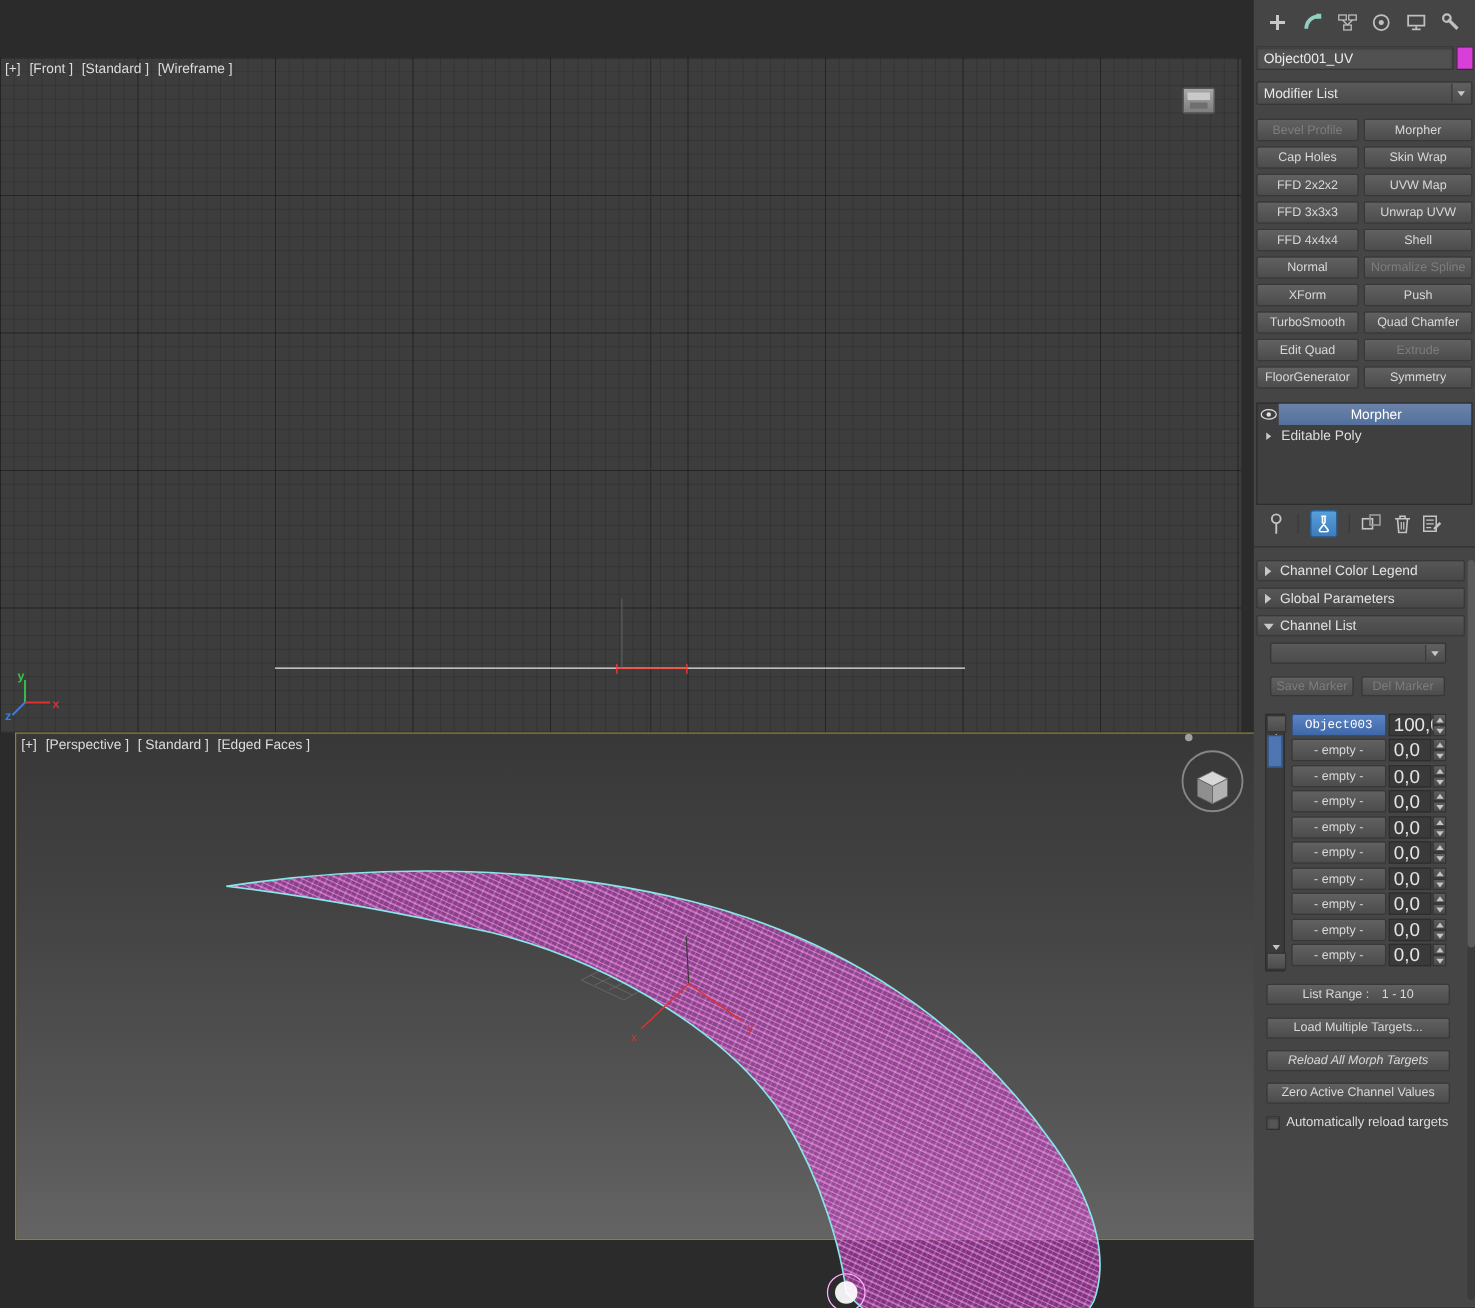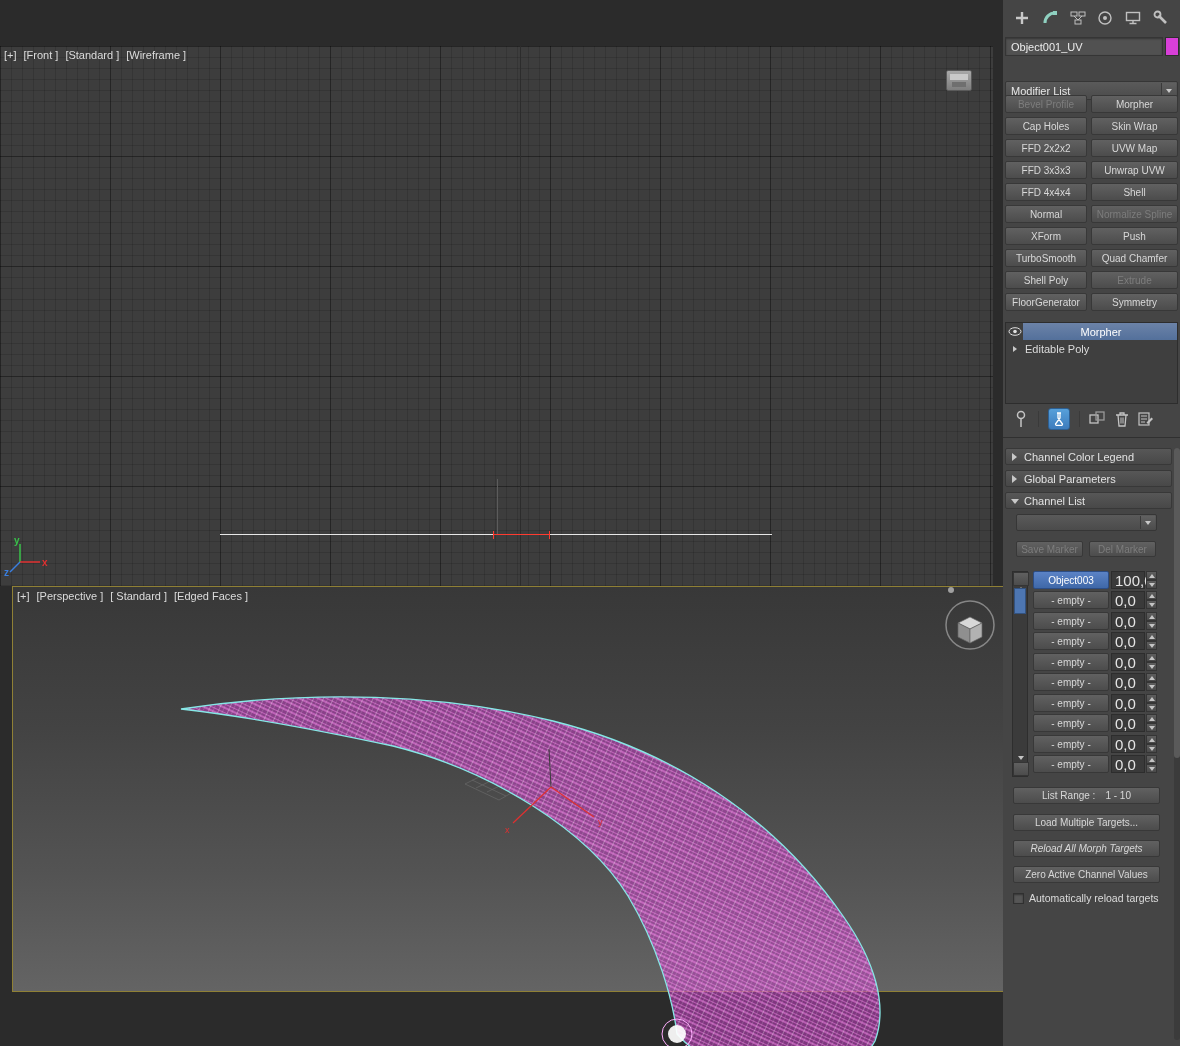--- a/index.html
+++ b/index.html
@@ -55,21 +55,21 @@
   .combo .arrowbox { position:absolute; right:1px; top:1px; bottom:1px; width:15px; background:linear-gradient(#606060,#4d4d4d); border-left:1px solid #3a3a3a; display:flex; align-items:center; justify-content:center; }
   .dn { width:0; height:0; border-left:3.5px solid transparent; border-right:3.5px solid transparent; border-top:4.5px solid #c9c9c9; }
 
   .valbox { position:absolute; background:#3a3a3a; border:1px solid #2d2d2d; color:#e4e4e4; font-size:15px; display:flex; align-items:center; padding-left:3px; }
   .spin { position:absolute; width:11px; }
   .spin div { height:9px; background:linear-gradient(#5e5e5e,#4a4a4a); border:1px solid #353535; display:flex; align-items:center; justify-content:center; }
   .su::after { content:""; width:0; height:0; border-left:3px solid transparent; border-right:3px solid transparent; border-bottom:4px solid #c4c4c4; }
   .sd::after { content:""; width:0; height:0; border-left:3px solid transparent; border-right:3px solid transparent; border-top:4px solid #c4c4c4; }
 
   .chname { position:absolute; left:30px; width:76px; height:18px; }
-  .chname.sel { background:linear-gradient(#5b83c6,#3f68a8); border-color:#2c4d85; color:#fff; }
+  .chname.sel { background:linear-gradient(#5b83c6,#3f68a8); border-color:#2c4d85; color:#fff;font-family:Liberation Mono, monospace; }
 
   .checkbox { position:absolute; width:11px; height:11px; background:#565656; border:1px solid #303030; box-shadow:inset 0 1px 2px rgba(0,0,0,.4); }
 
   .scrollbtn { position:absolute; left:0; width:16px; height:14px; background:linear-gradient(#606060,#4c4c4c); border:1px solid #353535; display:flex; align-items:center; justify-content:center; }
 
   svg { display:block; }
 </style>
 </head>
 <body>
 
@@ -198,21 +198,21 @@
           <circle cx="4.5" cy="4.5" r="3" fill="none" stroke="#c0c0c0" stroke-width="1.8"></circle>
         </svg>
     </span>
   </div>
 
   <div class="field abs" style="left:2px;top:37px;width:158px;height:19px;">
     <span>Object001_UV</span>
   </div>
   <div class="abs" style="left:162px;top:37px;width:14px;height:19px;background:#d83fd8;border:1px solid #2e2e2e;"></div>
 
-  <div class="combo" style="left:2px;top:81px;width:173px;height:19px;">
+  <div class="combo" style="left:2px;top:65px;width:173px;height:19px;">
     <span>Modifier List</span>
     <span class="arrowbox">
         <span class="dn"></span>
       </span>
   </div>
 
   <div id="modgrid">
     <div class="btn disabled">Bevel Profile</div>
     <div class="btn">Morpher</div>
     <div class="btn">Cap Holes</div>
@@ -222,21 +222,21 @@
     <div class="btn">FFD 3x3x3</div>
     <div class="btn">Unwrap UVW</div>
     <div class="btn">FFD 4x4x4</div>
     <div class="btn">Shell</div>
     <div class="btn">Normal</div>
     <div class="btn disabled">Normalize Spline</div>
     <div class="btn">XForm</div>
     <div class="btn">Push</div>
     <div class="btn">TurboSmooth</div>
     <div class="btn">Quad Chamfer</div>
-    <div class="btn">Shell Poly</div>
+    <div class="btn">Edit Quad</div>
     <div class="btn disabled">Extrude</div>
     <div class="btn">FloorGenerator</div>
     <div class="btn">Symmetry</div>
   </div>
 
   <div id="stack">
     <div class="stackrow sel">
       <span class="lead">
         <svg width="14" height="9">
             <ellipse cx="7" cy="4.5" rx="6" ry="3.8" fill="none" stroke="#e0e0e0" stroke-width="1"></ellipse>

